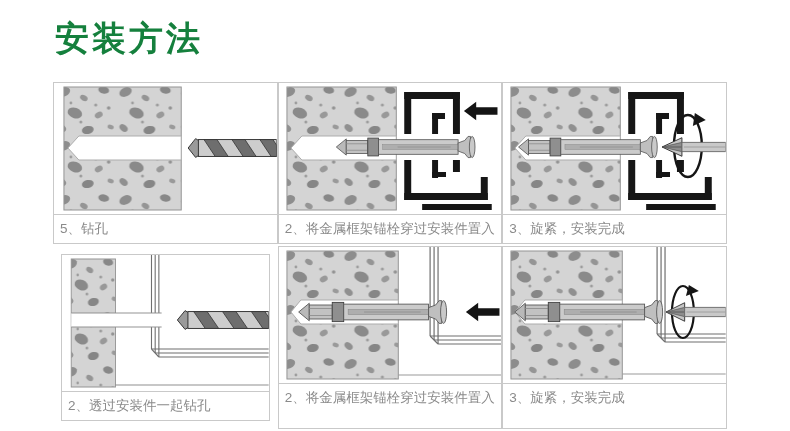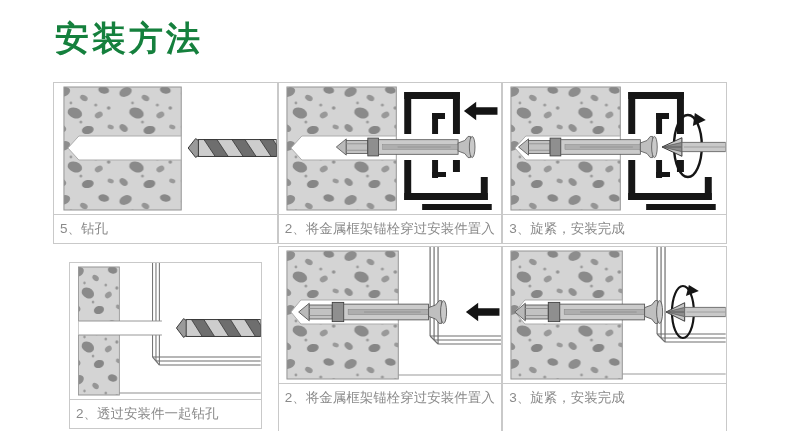--- a/index.html
+++ b/index.html
@@ -136,21 +136,21 @@
           <g>
             <ellipse cx="186" cy="63" rx="14" ry="31" fill="none" stroke="#151515" stroke-width="2.4"></ellipse>
             <polygon points="193,30 204,37 191,43" fill="#151515"></polygon>
           </g>
           <use href="#phillips-driver" x="160" y="51" width="64" height="26"></use>
         </svg>
       </div>
       <figcaption class="caption">3、旋紧，安装完成</figcaption>
     </figure>
 
-    <figure class="panel r2" style="margin:16px">
+    <figure class="panel r2" style="margin:8px">
       <div class="art">
         <svg viewBox="0 0 224 136" preserveAspectRatio="none">
           <rect x="10" y="4" width="48" height="128" fill="url(#speckle)" stroke="#949494" stroke-width="1"></rect>
           <g stroke="#6f6f6f" stroke-width="1.2">
             <line x1="97" y1="0" x2="97" y2="94"></line>
             <line x1="101" y1="0" x2="101" y2="98"></line>
             <line x1="105" y1="0" x2="105" y2="102"></line>
             <line x1="97" y1="94" x2="224" y2="94"></line>
             <line x1="101" y1="98" x2="224" y2="98"></line>
             <line x1="105" y1="102" x2="224" y2="102"></line>

